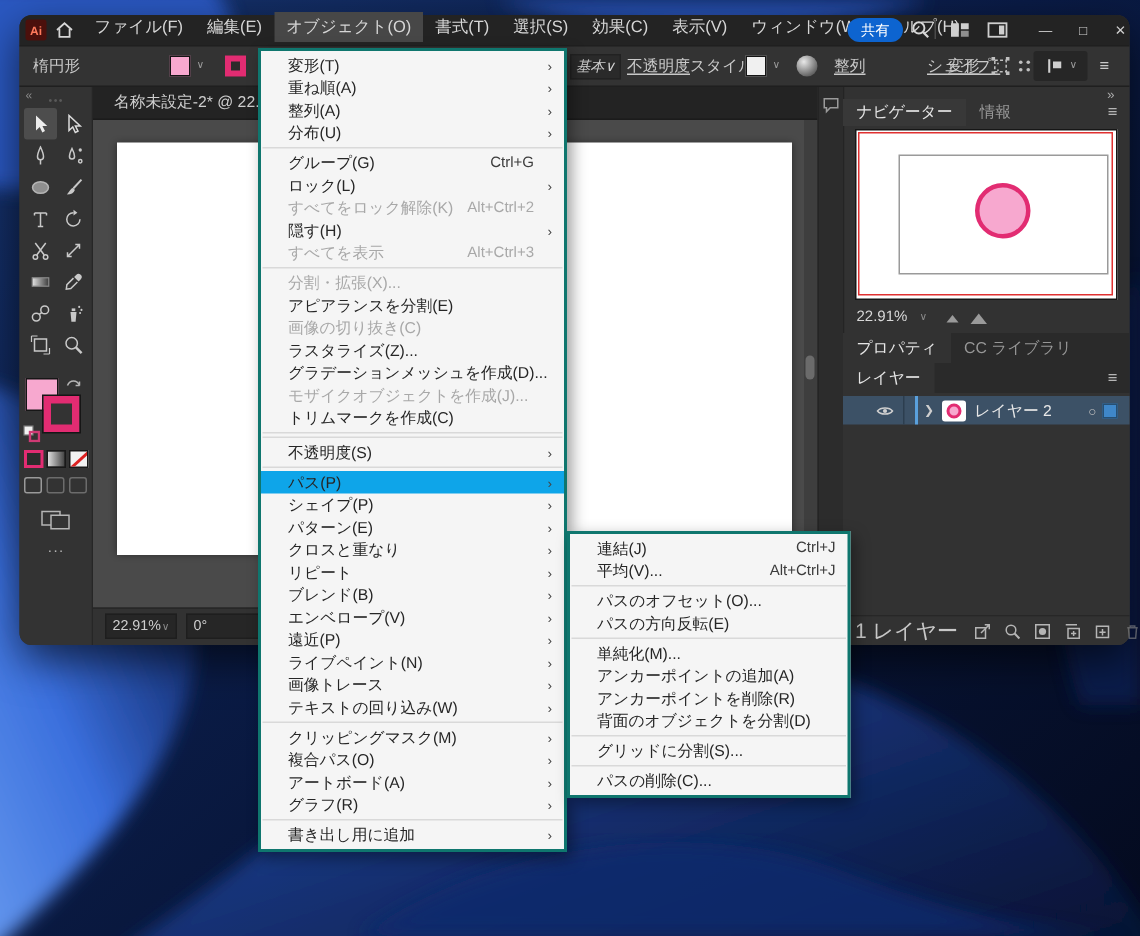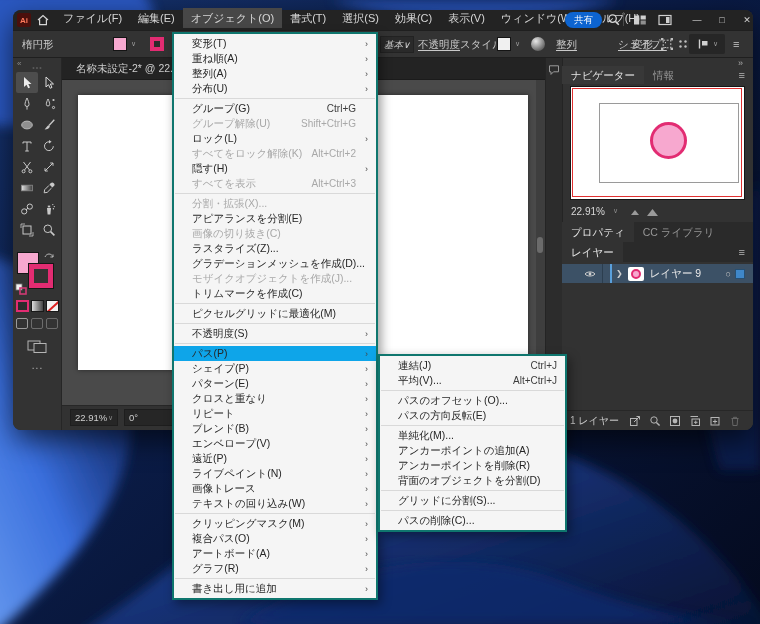--- a/index.html
+++ b/index.html
@@ -126,21 +126,21 @@
   #layer-row .chev{color:#cfcfcf;font-size:8px;margin-left:4px;}
   #layer-thumb{width:16px;height:14px;background:#fff;border-radius:2px;margin-left:5px;
                display:flex;align-items:center;justify-content:center;}
   #layer-thumb i{width:10px;height:10px;border-radius:50%;background:var(--fill-pink);
                  border:2px solid var(--stroke-pink);box-sizing:border-box;display:block;}
   #layer-name{font-size:10.5px;color:#e8e8e8;margin-left:6px;}
   #layer-target{margin-left:auto;color:#c0c0c0;font-size:9px;}
   #layer-selsq{width:8px;height:8px;background:var(--sel-blue);border:1px solid #274f72;margin:0 8px 0 4px;}
   #layers-bottom{left:562px;top:410px;width:191px;height:20px;background:#323232;border-top:1px solid #272727;
                  box-sizing:border-box;display:flex;align-items:center;border-radius:0 0 8px 0;}
-  #layers-bottom .cnt{font-size:10px;color:#c8c8c8;margin:0 10px 0 8px;white-space:nowrap;}
+  #layers-bottom .cnt{font-size:14px;color:#c8c8c8;margin:0 10px 0 8px;white-space:nowrap;}
   #layers-actions{display:flex;gap:8px;align-items:center;}
 
   
   .menu{background:#f5f5f5;border:2px solid #0f766e;box-shadow:3px 4px 10px rgba(0,0,0,.4);
         box-sizing:border-box;padding:2px 0;z-index:50;}
   #object-menu{left:172px;top:32px;width:206px;}
   #path-submenu{left:378px;top:354px;width:189px;z-index:60;}
   .mi{height:15px;display:flex;align-items:center;padding:0 8px 0 18px;font-size:10.5px;color:#262626;white-space:nowrap;}
   .mi.hl{background:#0ea5e9;}
   .mi.dis{color:#a8a8a8;}
@@ -507,21 +507,21 @@
         <path d="M1 6 C3 3.3 9 3.3 11 6 C9 8.7 3 8.7 1 6 Z" stroke="#cfcfcf"></path>
         <circle cx="6" cy="6" r="1.4" fill="#cfcfcf" stroke="none"></circle>
       </svg>
     </span>
   <span class="colsep"></span>
   <span class="selbar"></span>
   <span class="chev">❯</span>
   <span id="layer-thumb">
       <i></i>
     </span>
-  <span id="layer-name">レイヤー 9</span>
+  <span id="layer-name">レイヤー 2</span>
   <span id="layer-target">○</span>
   <span id="layer-selsq"></span>
 </div>
 <div id="layers-bottom" class="abs">
   <span class="cnt">1 レイヤー</span>
   <span id="layers-actions">
       <span class="ic">
         <svg width="12" height="12" viewBox="0 0 12 12" fill="none" stroke="#c9c9c9" stroke-width="1">
           <rect x="1.5" y="3.5" width="6.5" height="7" stroke="#b5b5b5"></rect>
           <path d="M5 7 L10.5 1.5 M7.5 1.5 L10.5 1.5 L10.5 4.5" stroke="#b5b5b5"></path>
@@ -580,25 +580,20 @@
       <span class="lbl">分布(U)</span>
       <span class="sc"></span>
       <span class="ar">›</span>
     </div>
     <div class="msep"></div>
     <div class="mi">
       <span class="lbl">グループ(G)</span>
       <span class="sc">Ctrl+G</span>
       <span class="ar"></span>
     </div>
-    <div class="mi dis">
-      <span class="lbl">グループ解除(U)</span>
-      <span class="sc">Shift+Ctrl+G</span>
-      <span class="ar"></span>
-    </div>
     <div class="mi">
       <span class="lbl">ロック(L)</span>
       <span class="sc"></span>
       <span class="ar">›</span>
     </div>
     <div class="mi dis">
       <span class="lbl">すべてをロック解除(K)</span>
       <span class="sc">Alt+Ctrl+2</span>
       <span class="ar"></span>
     </div>
@@ -642,25 +637,20 @@
       <span class="lbl">モザイクオブジェクトを作成(J)...</span>
       <span class="sc"></span>
       <span class="ar"></span>
     </div>
     <div class="mi">
       <span class="lbl">トリムマークを作成(C)</span>
       <span class="sc"></span>
       <span class="ar"></span>
     </div>
     <div class="msep"></div>
-    <div class="mi">
-      <span class="lbl">ピクセルグリッドに最適化(M)</span>
-      <span class="sc"></span>
-      <span class="ar"></span>
-    </div>
     <div class="msep"></div>
     <div class="mi">
       <span class="lbl">不透明度(S)</span>
       <span class="sc"></span>
       <span class="ar">›</span>
     </div>
     <div class="msep"></div>
     <div class="mi hl">
       <span class="lbl">パス(P)</span>
       <span class="sc"></span>

